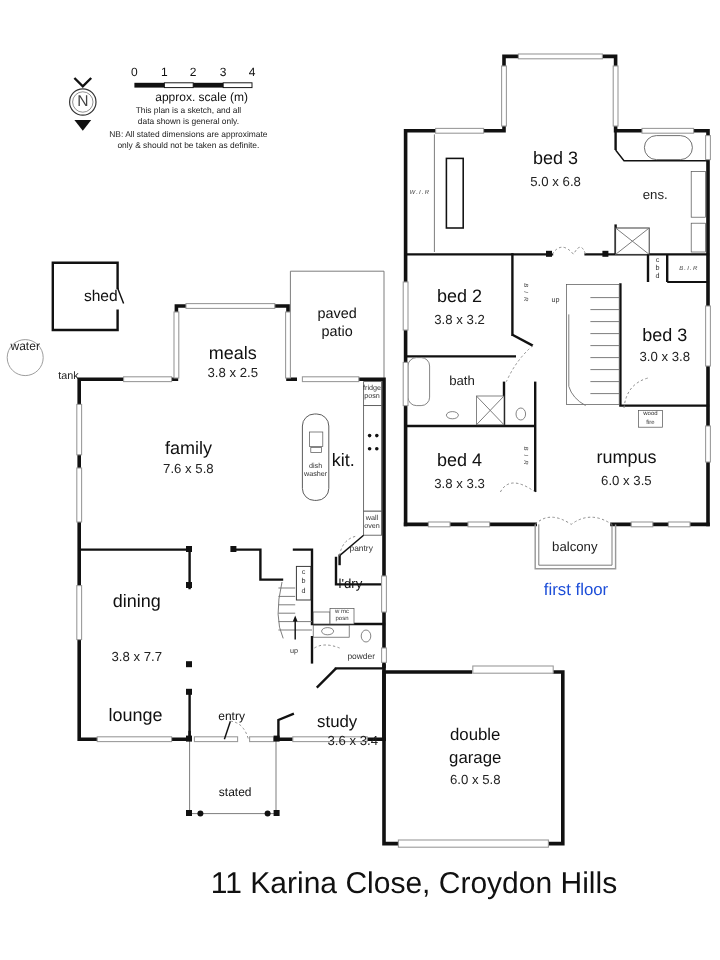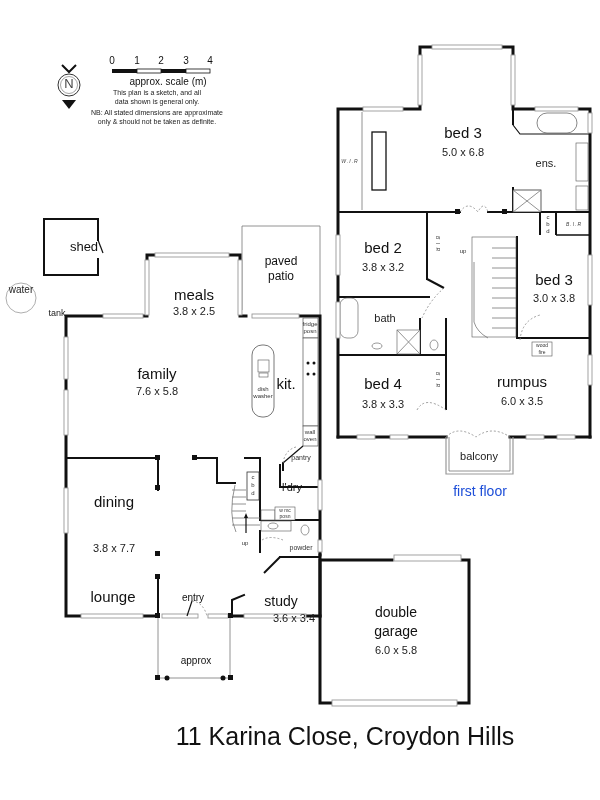--- a/index.html
+++ b/index.html
@@ -266,21 +266,21 @@
 <div class="lbl small" style="left:253px;top:490px;">d</div>
 <div class="lbl room" style="left:292px;top:481px;font-size:11px;">l'dry</div>
 <div class="lbl small" style="left:285px;top:508px;font-size:5px;">w mc</div>
 <div class="lbl small" style="left:285px;top:514px;font-size:5px;">posn</div>
 <div class="lbl small" style="left:245px;top:540px;">up</div>
 <div class="lbl small" style="left:301px;top:544px;font-size:7px;">powder</div>
 <div class="lbl room" style="left:114px;top:494px;">dining</div>
 <div class="lbl dim" style="left:114px;top:542px;">3.8 x 7.7</div>
 <div class="lbl room" style="left:113px;top:589px;">lounge</div>
 <div class="lbl room" style="left:193px;top:607px;font-size:10px;margin-top:-15px;">entry</div>
-<div class="lbl room" style="left:196px;top:655px;font-size:10px;">approx</div>
+<div class="lbl room" style="left:196px;top:655px;font-size:10px;">stated</div>
 <div class="lbl room" style="left:281px;top:594px;font-size:14px;">study</div>
 <div class="lbl dim" style="left:294px;top:612px;">3.6 x 3.4</div>
 <div class="lbl room" style="left:396px;top:605px;font-size:14px;">double</div>
 <div class="lbl room" style="left:396px;top:624px;font-size:14px;">garage</div>
 <div class="lbl dim" style="left:396px;top:644px;">6.0 x 5.8</div>
 
 <div class="lbl room" style="left:463px;top:125px;">bed 3</div>
 <div class="lbl dim" style="left:463px;top:146px;">5.0 x 6.8</div>
 <div class="lbl tiny" style="left:350px;top:159px;">W.I.R</div>
 <div class="lbl dim" style="left:546px;top:157px;">ens.</div>

